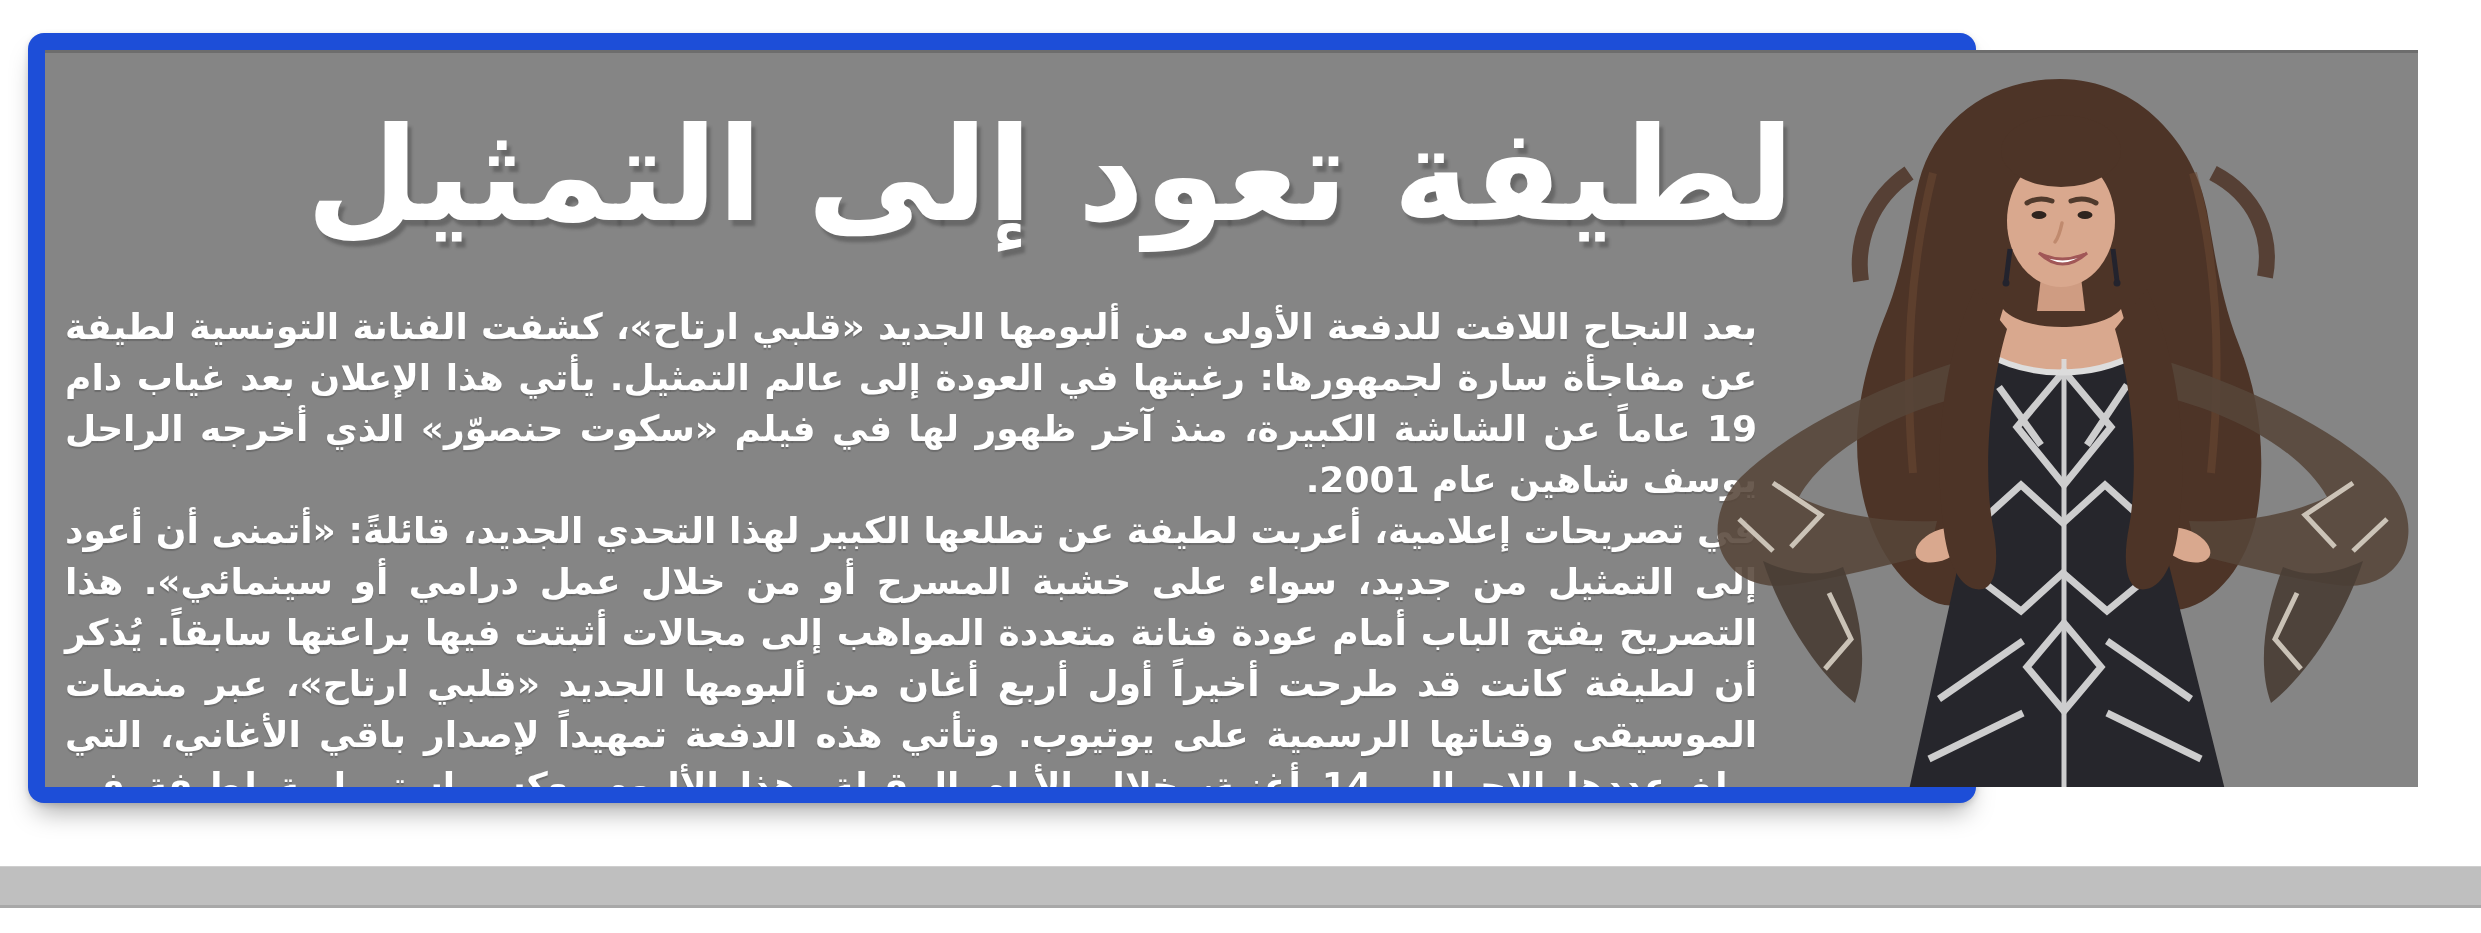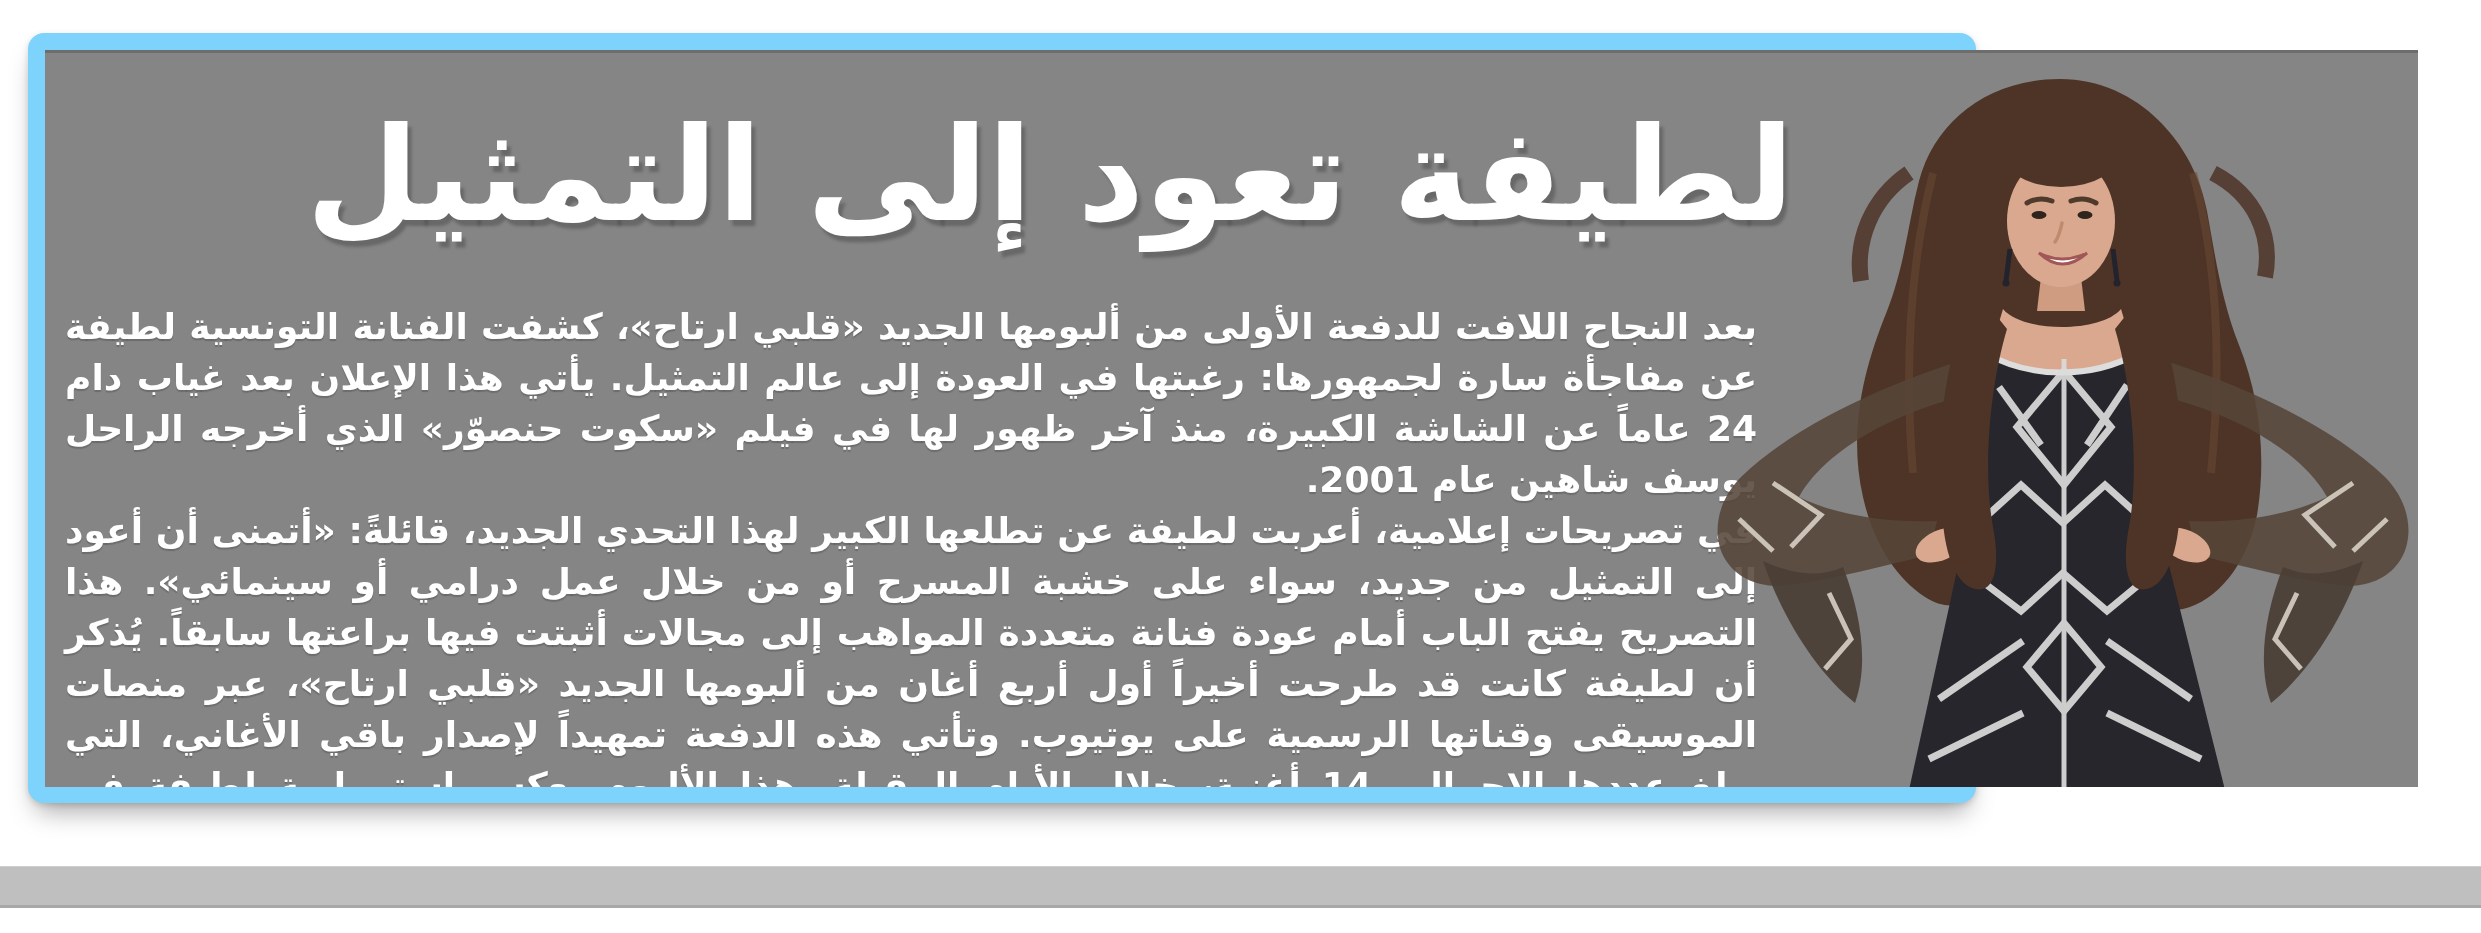--- a/index.html
+++ b/index.html
@@ -3,21 +3,21 @@
 <meta charset="utf-8">
 <style>
   html,body{margin:0;padding:0;}
   body{
     width:2481px;height:933px;position:relative;overflow:hidden;
     background:#ffffff;
     font-family:"DejaVu Sans", sans-serif;
   }
   .card{
     position:absolute;left:28px;top:33px;width:1948px;height:770px;
-    background:#7dd3fc;border-radius:16px;
+    background:#1d4ed8;border-radius:16px;
     box-shadow:0 16px 26px -8px rgba(0,0,0,.35), 0 2px 6px rgba(0,0,0,.14);
   }
   .panel{
     position:absolute;left:17px;top:17px;width:2373px;height:737px;
     background:var(--panel-bg,#858585);
     border-top:3px solid var(--panel-edge,#6d6d6d);
     box-sizing:border-box;overflow:hidden;
   }
   .headline{
     position:absolute;top:22px;right:624px;margin:0;
@@ -44,21 +44,21 @@
 </style>
 </head>
 <body>
 
 <div class="card">
   <div class="panel">
 
     <h1 class="headline">لطيفة تعود إلى التمثيل</h1>
 
     <div class="body-text">
-      <p>بعد النجاح اللافت للدفعة الأولى من ألبومها الجديد «قلبي ارتاح»، كشفت الفنانة التونسية لطيفة عن مفاجأة سارة لجمهورها: رغبتها في العودة إلى عالم التمثيل. يأتي هذا الإعلان بعد غياب دام 24 عاماً عن الشاشة الكبيرة، منذ آخر ظهور لها في فيلم «سكوت حنصوّر» الذي أخرجه الراحل يوسف شاهين عام 2001.</p>
+      <p>بعد النجاح اللافت للدفعة الأولى من ألبومها الجديد «قلبي ارتاح»، كشفت الفنانة التونسية لطيفة عن مفاجأة سارة لجمهورها: رغبتها في العودة إلى عالم التمثيل. يأتي هذا الإعلان بعد غياب دام 19 عاماً عن الشاشة الكبيرة، منذ آخر ظهور لها في فيلم «سكوت حنصوّر» الذي أخرجه الراحل يوسف شاهين عام 2001.</p>
       <p>في تصريحات إعلامية، أعربت لطيفة عن تطلعها الكبير لهذا التحدي الجديد، قائلةً: «أتمنى أن أعود إلى التمثيل من جديد، سواء على خشبة المسرح أو من خلال عمل درامي أو سينمائي». هذا التصريح يفتح الباب أمام عودة فنانة متعددة المواهب إلى مجالات أثبتت فيها براعتها سابقاً. يُذكر أن لطيفة كانت قد طرحت أخيراً أول أربع أغان من ألبومها الجديد «قلبي ارتاح»، عبر منصات الموسيقى وقناتها الرسمية على يوتيوب. وتأتي هذه الدفعة تمهيداً لإصدار باقي الأغاني، التي يبلغ عددها الإجمالي 14 أغنية، خلال الأيام المقبلة. هذا الألبوم يعكس استمرارية لطيفة في تقديم أعمال موسيقية ذات جودة عالية تلقى صدى واسعاً لدى جمهورها.</p>
     </div>
 
     <svg class="figure-svg" viewBox="0 0 815 737" xmlns="http://www.w3.org/2000/svg" aria-hidden="true">
 
       <g>
         <path d="M457,26 C385,26 332,68 316,128 C305,170 302,212 284,258
                  C258,322 246,382 260,444 C270,489 292,524 322,544
                  C350,562 376,550 380,520 C372,480 368,440 376,398
                  L545,398 C552,438 548,478 538,512 C534,544 552,562 580,556

